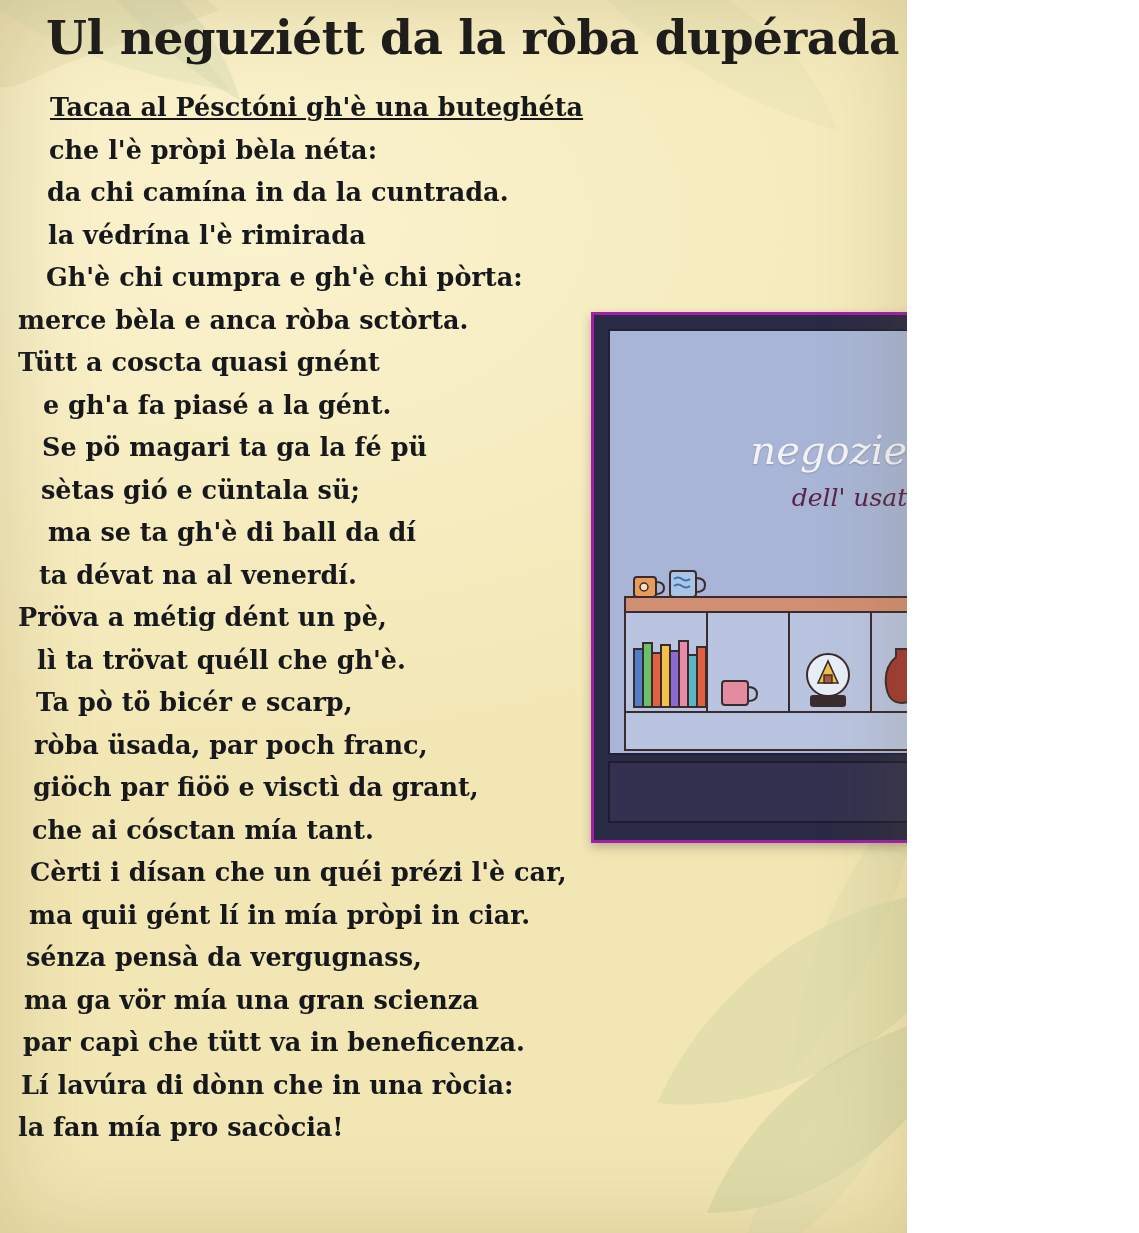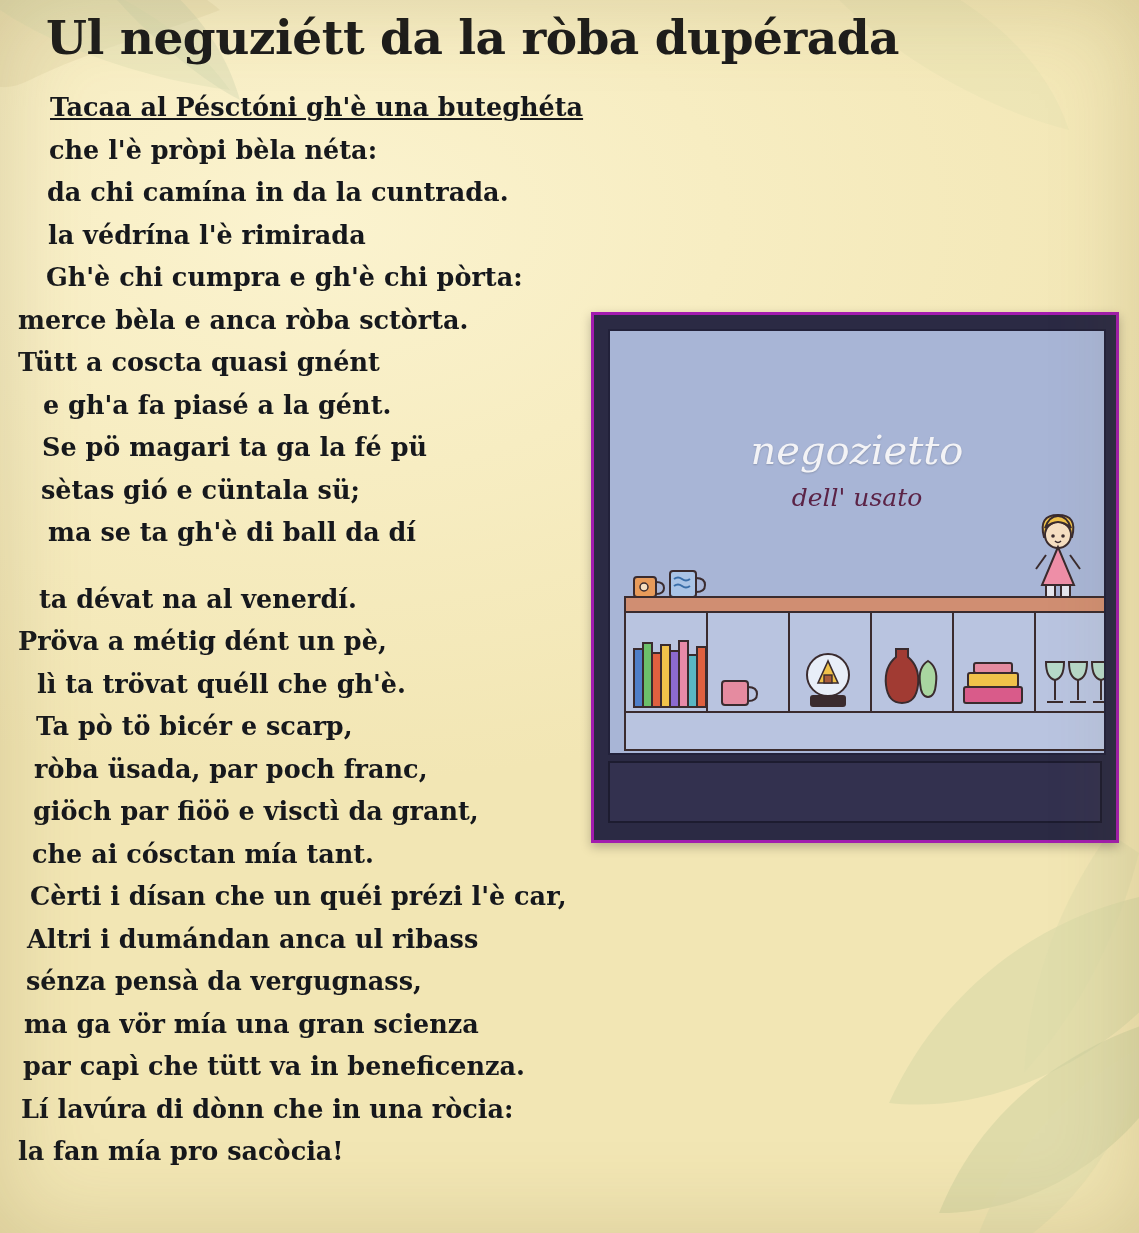--- a/index.html
+++ b/index.html
@@ -10,21 +10,21 @@
   body {
     width: 1139px;
     height: 1233px;
     overflow: hidden;
     font-family: "DejaVu Serif", serif;
   }
 
   
   #poster {
     position: relative;
-    width: 1139px;
+    width: 907px;
     height: 1233px;
     background: #86efac;
     overflow: hidden;
   }
   
   #paper-wash {
     position: absolute;
     inset: 0;
     background:
       radial-gradient(ellipse 900px 560px at 28% 18%, #fbf3cf 0%, #f7edc2 45%, #f2e6b4 100%),
@@ -208,29 +208,29 @@
     <div class="line" style="margin-left:31px;">che l'è pròpi bèla néta:</div>
     <div class="line" style="margin-left:29px;">da chi camína in da la cuntrada.</div>
     <div class="line" style="margin-left:30px;">la védrína l'è rimirada</div>
     <div class="line" style="margin-left:28px;">Gh'è chi cumpra e gh'è chi pòrta:</div>
     <div class="line" style="">merce bèla e anca ròba sctòrta.</div>
     <div class="line" style="">Tütt a coscta quasi gnént</div>
     <div class="line" style="margin-left:25px;">e gh'a fa piasé a la gént.</div>
     <div class="line" style="margin-left:24px;">Se pö magari ta ga la fé pü</div>
     <div class="line" style="margin-left:23px;">sètas gió e cüntala sü;</div>
     <div class="line" style="margin-left:30px;">ma se ta gh'è di ball da dí</div>
-    <div class="line" style="margin-left:21px;margin-top:24px;">ta dévat na al venerdí.</div>
+    <div class="line" style="margin-left:21px;">ta dévat na al venerdí.</div>
     <div class="line" style="">Pröva a métig dént un pè,</div>
     <div class="line" style="margin-left:19px;">lì ta trövat quéll che gh'è.</div>
     <div class="line" style="margin-left:18px;">Ta pò tö bicér e scarp,</div>
     <div class="line" style="margin-left:16px;">ròba üsada, par poch franc,</div>
     <div class="line" style="margin-left:15px;">giöch par fiöö e visctì da grant,</div>
     <div class="line" style="margin-left:14px;">che ai cósctan mía tant.</div>
     <div class="line" style="margin-left:12px;">Cèrti i dísan che un quéi prézi l'è car,</div>
-    <div class="line" style="margin-left:9px;">Altri i dumándan anca ul ribass</div>
+    <div class="line" style="margin-left:11px;">ma quii gént lí in mía pròpi in ciar.</div>
     <div class="line" style="margin-left:8px;">sénza pensà da vergugnass,</div>
     <div class="line" style="margin-left:6px;">ma ga vör mía una gran scienza</div>
     <div class="line" style="margin-left:5px;">par capì che tütt va in beneficenza.</div>
     <div class="line" style="margin-left:3px;">Lí lavúra di dònn che in una ròcia:</div>
     <div class="line" style="margin-left:0px;">la fan mía pro sacòcia!</div>
   </div>
 
   <div id="illustration">
 
     <div id="wall">

